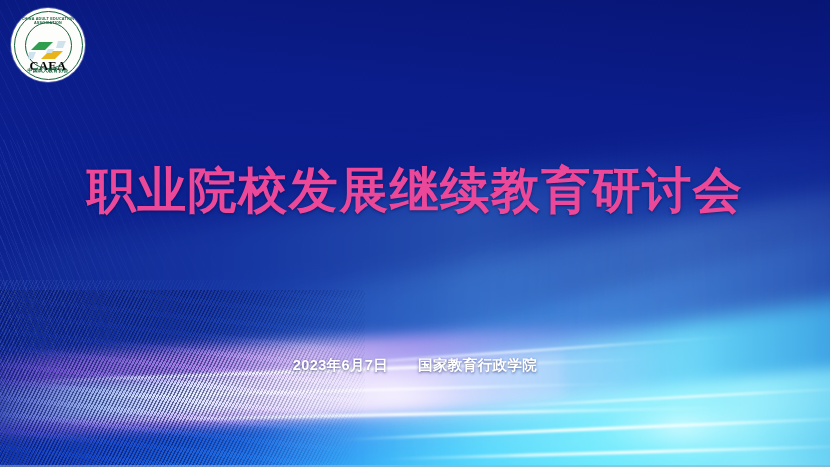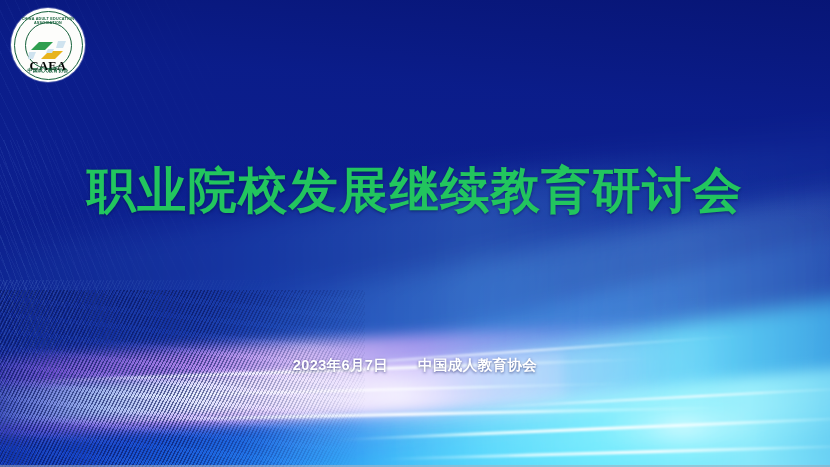--- a/index.html
+++ b/index.html
@@ -391,21 +391,21 @@
     line-height: 1;
     font-family: "Liberation Serif", serif;
   }
 
   
   .title {
     position: absolute;
     left: 0; width: 100%;
     top: 164px;
     text-align: center;
-    color: #22c55e;
+    color: #ec4899;
     font-size: 49px;
     font-weight: bold;
     letter-spacing: 1.5px;
     line-height: 1.08;
     white-space: nowrap;
     text-shadow: 0 1px 3px rgba(3,12,70,0.55);
   }
 
   
   .subtitle {
@@ -481,16 +481,16 @@
         <polygon points="1,13 8,13 5,20 0,20" fill="#cfe3ef"></polygon>
         <polygon points="30,2 38,2 35,9 28,9" fill="#cfe3ef"></polygon>
         <polygon points="20,10 26,10 24,14 18,14" fill="#cfe3ef"></polygon>
       </svg>
       <div class="logo-caea">CAEA</div>
       <div class="logo-arc-bot">中国成人教育协会</div>
     </div>
   </div>
 
   <div class="title">职业院校发展继续教育研讨会</div>
-  <div class="subtitle">2023年6月7日　　中国成人教育协会</div>
+  <div class="subtitle">2023年6月7日　　国家教育行政学院</div>
 
   <div class="bottom-rule"></div>
 </div>
 
 </body></html>

